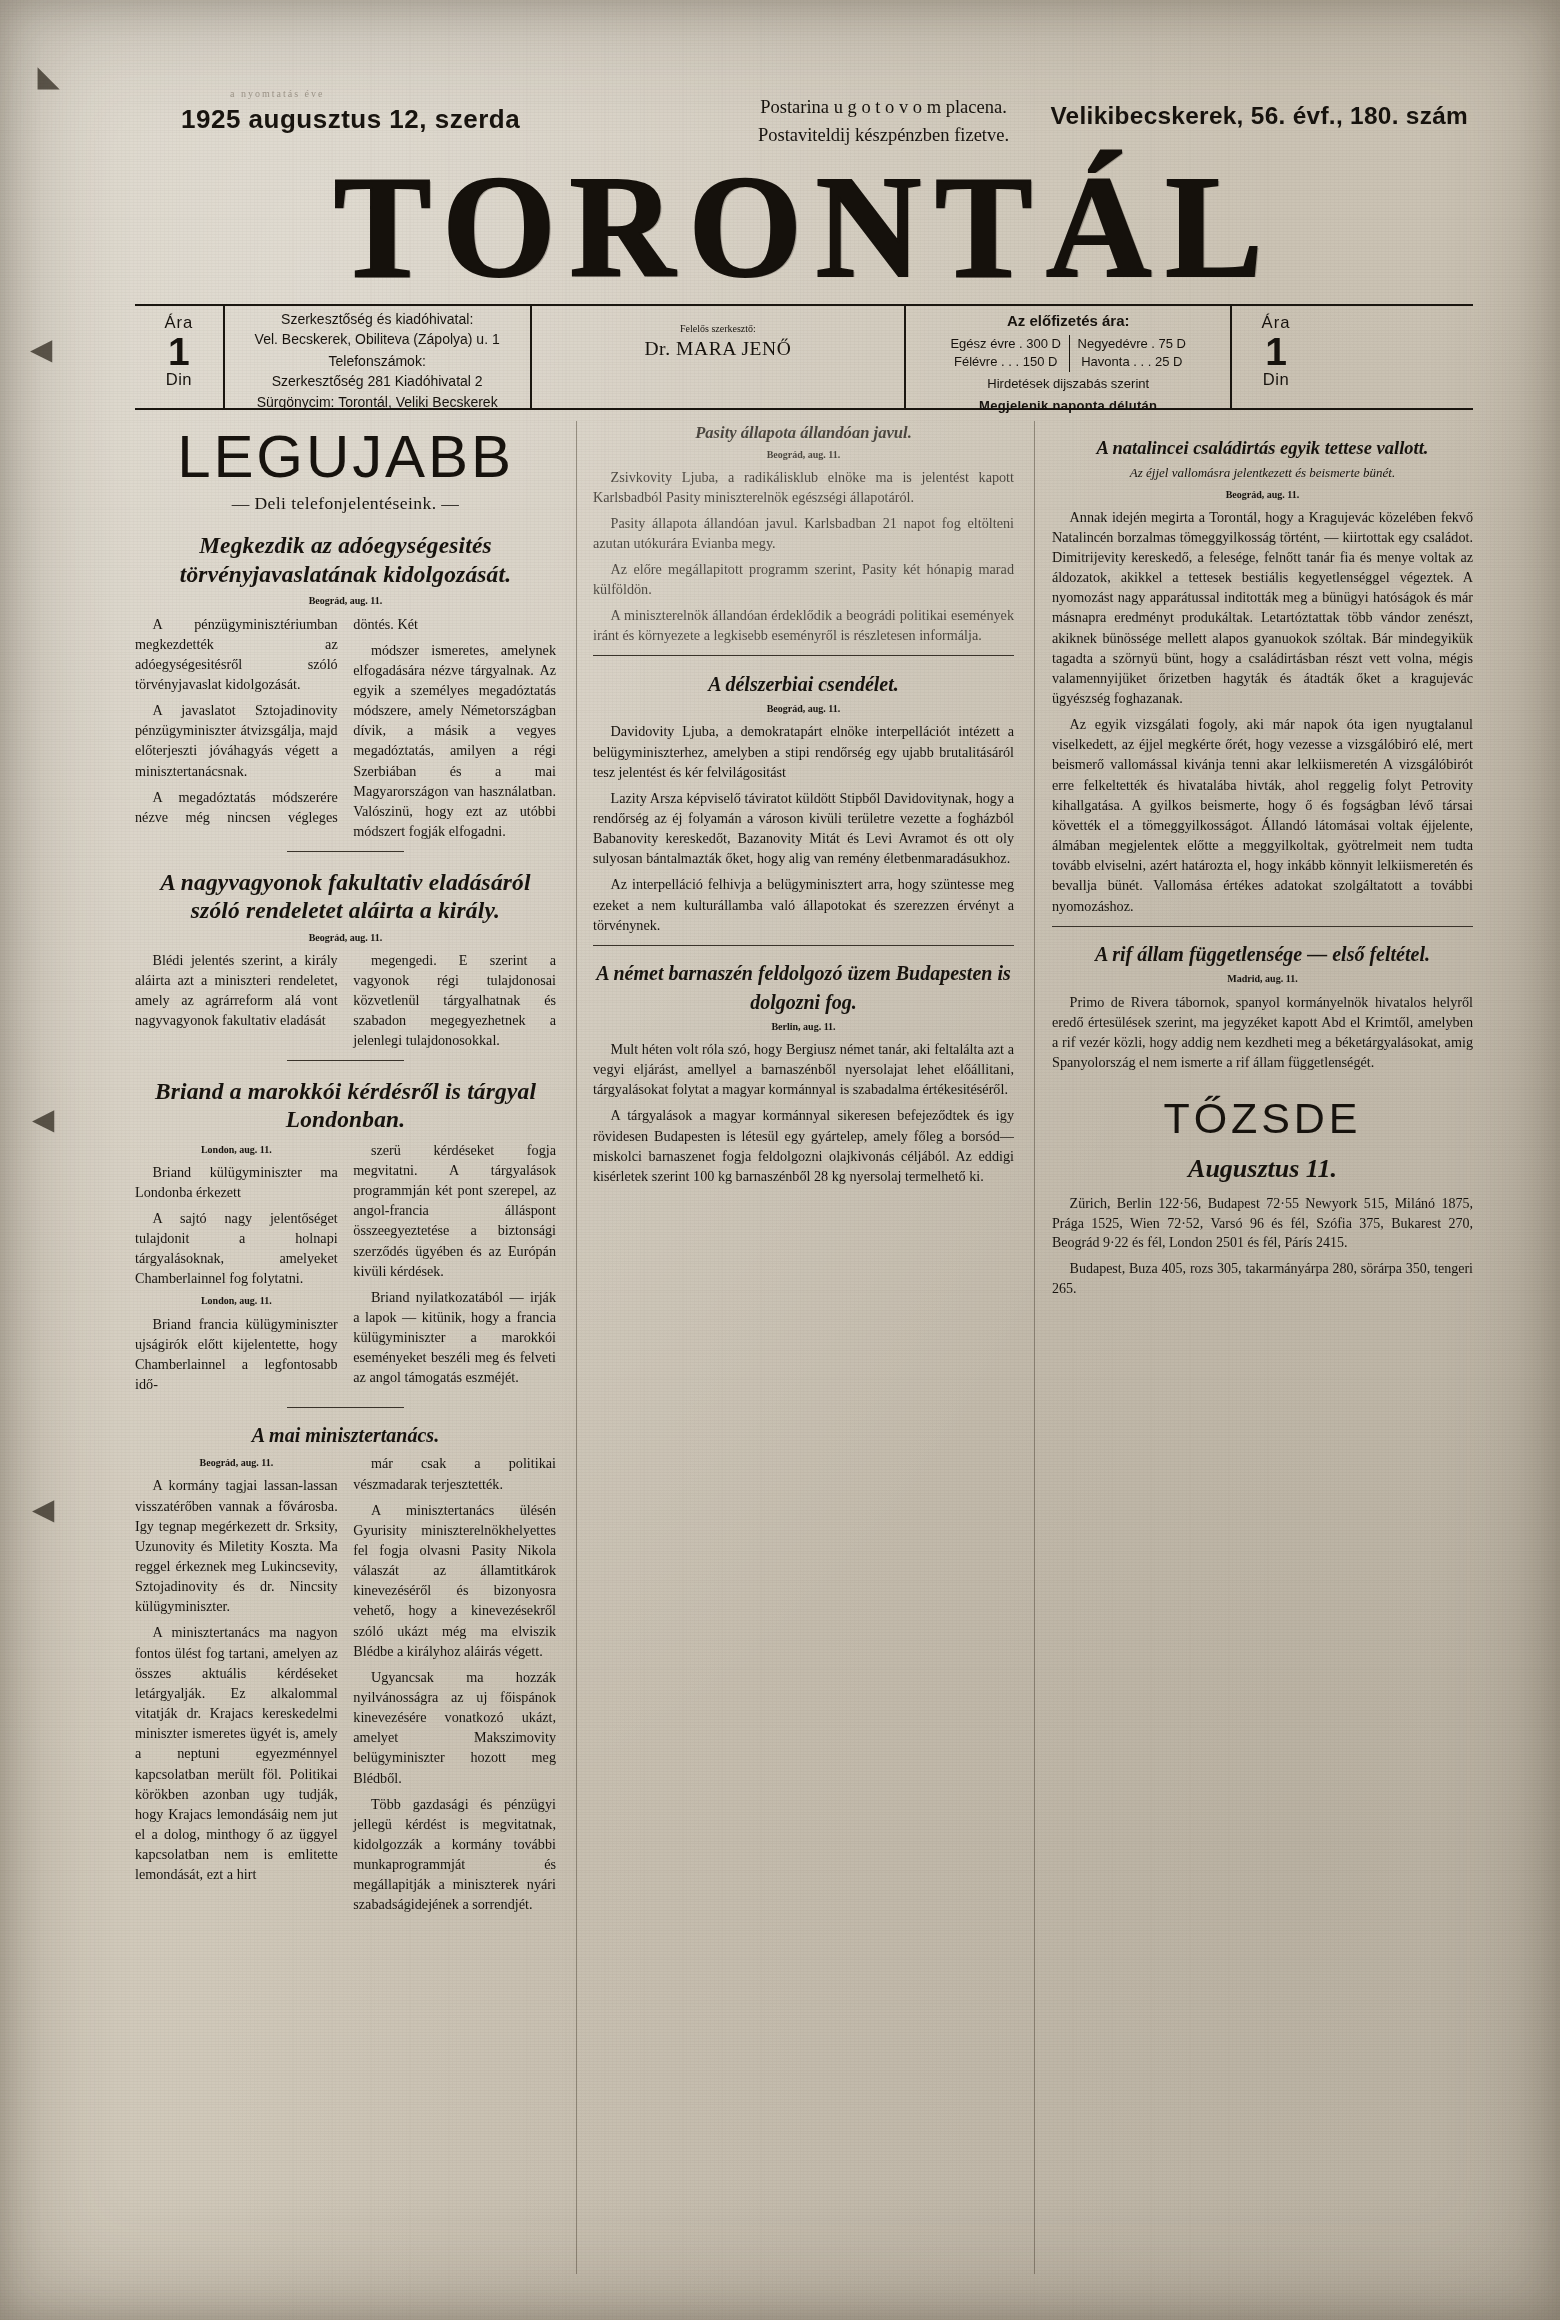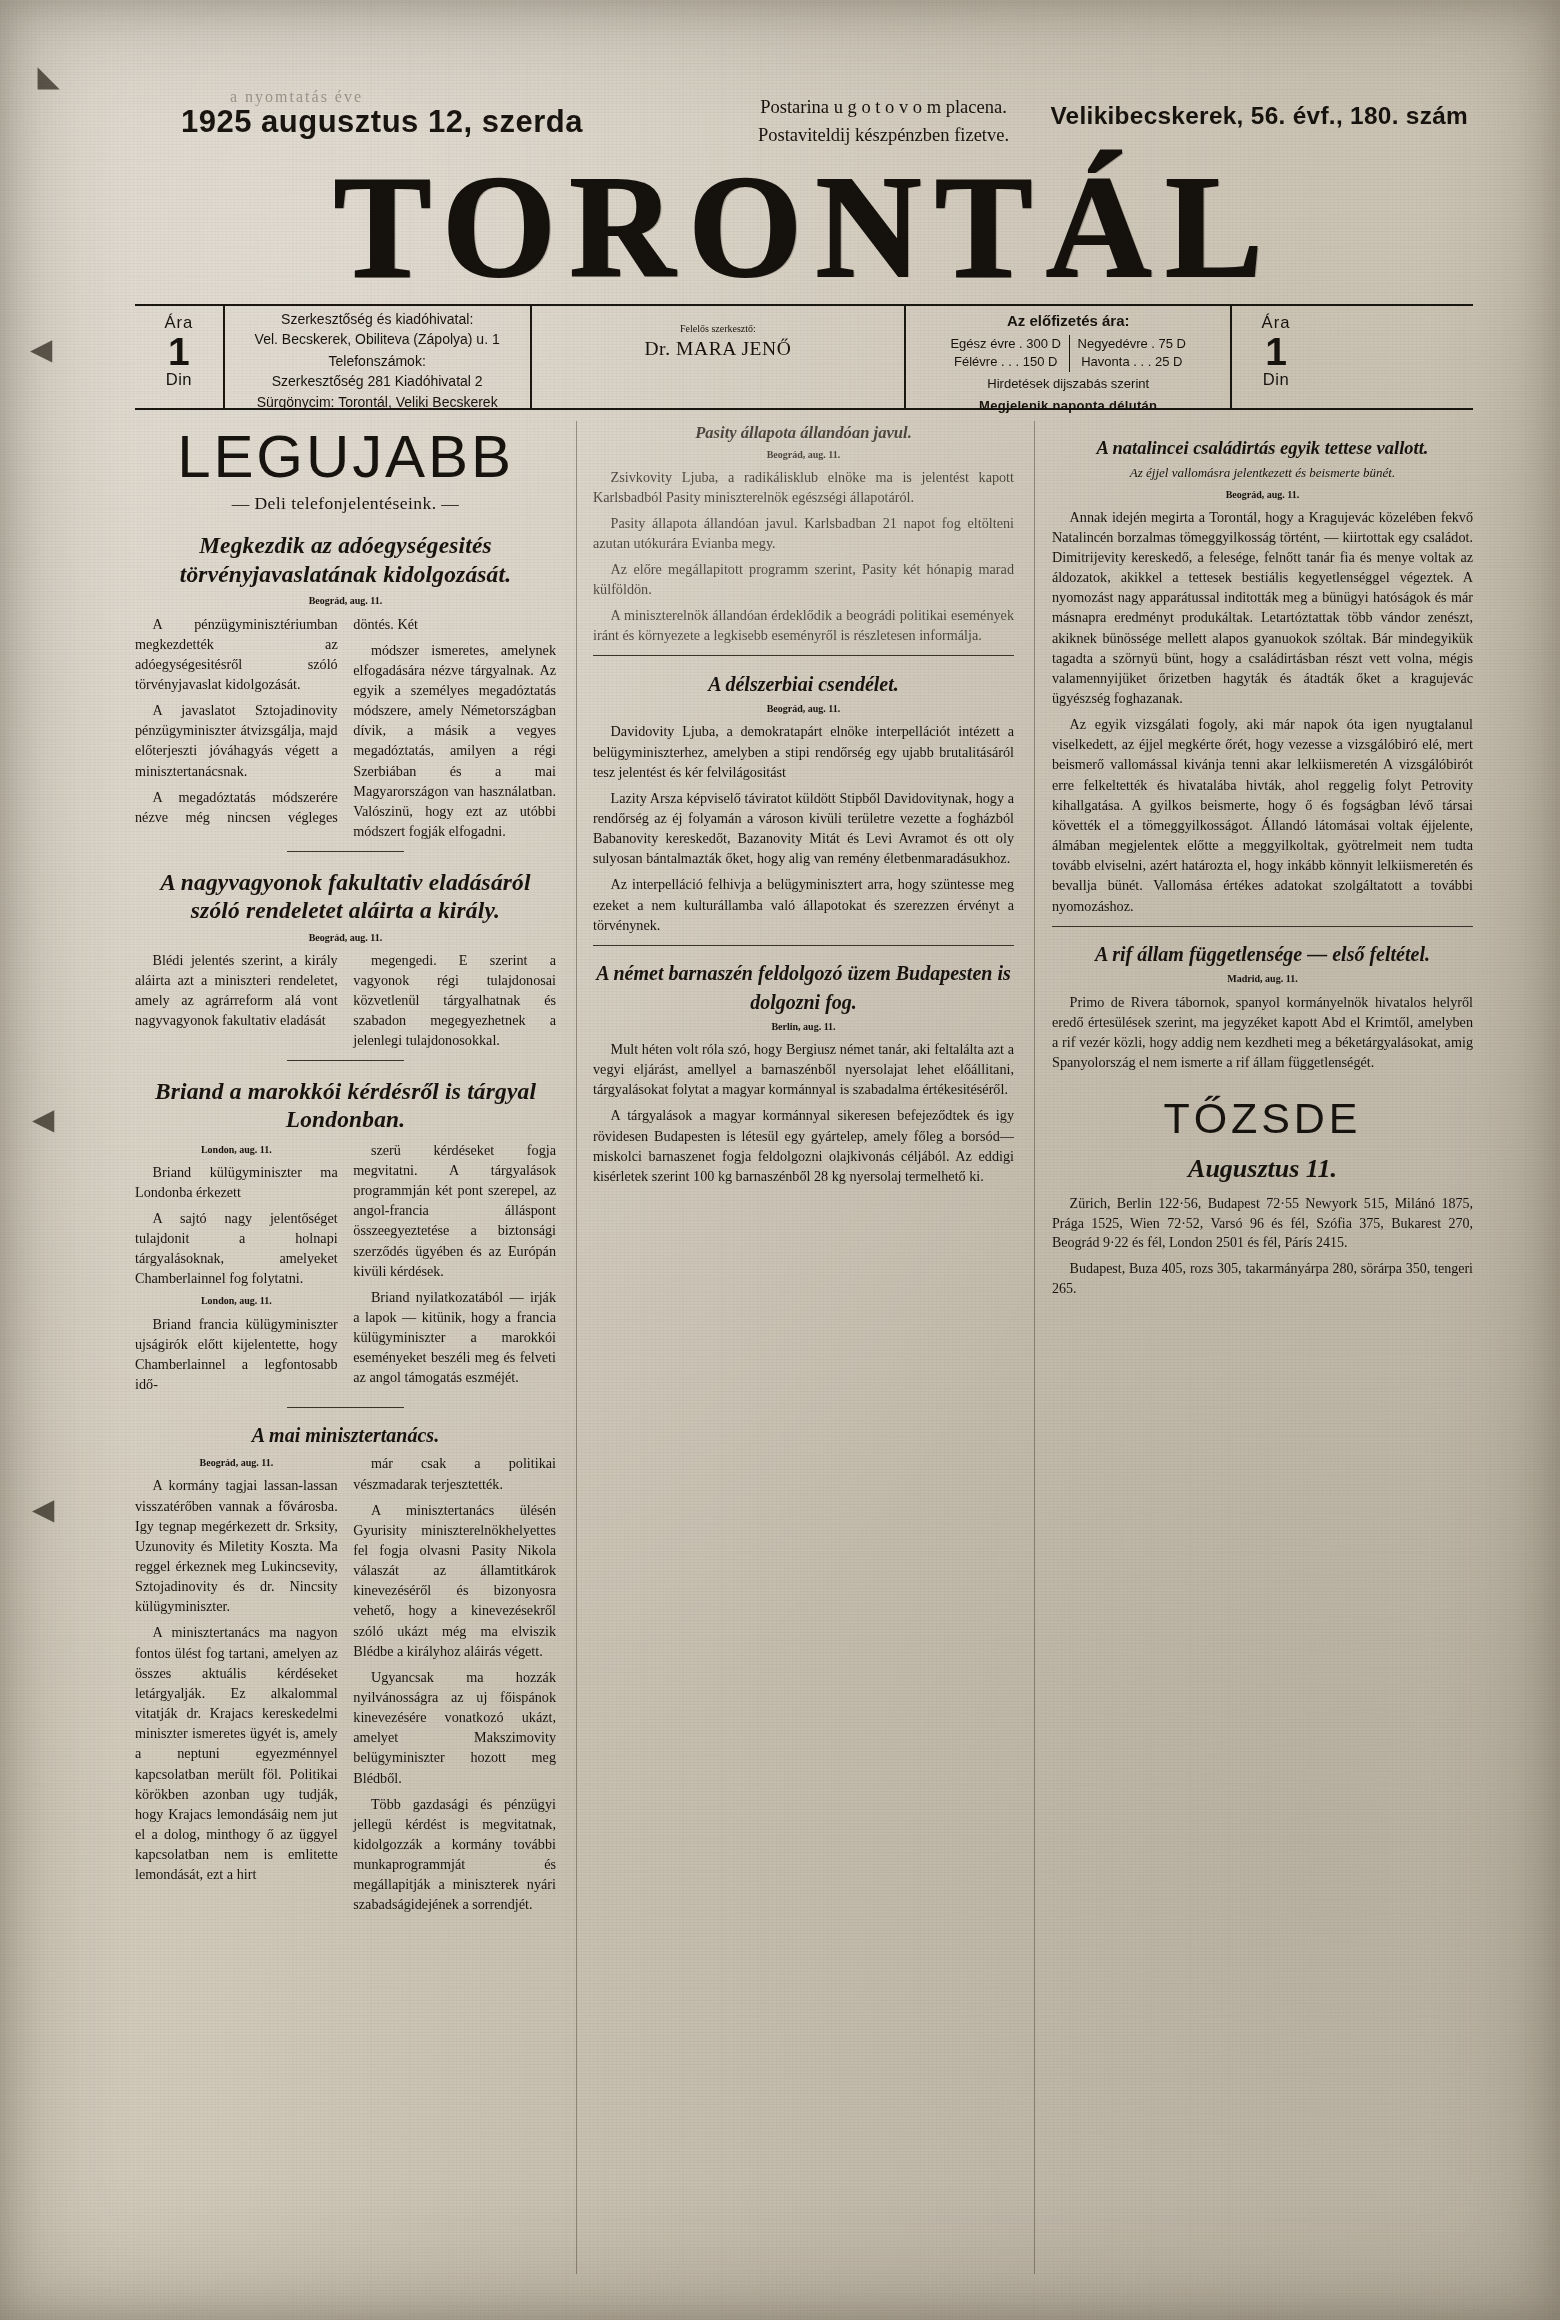--- a/index.html
+++ b/index.html
@@ -49,21 +49,21 @@
   
   .top-line {
     position: absolute;
     top: 51px; left: 54px; right: 19.5px;
     height: 55px;
   }
   .dateline {
     position: absolute;
     left: 68px; top: 13.7px;
     font-family: "Liberation Sans", sans-serif;
-    font-size: 31px;
+    font-size: 26px;
     letter-spacing: 0.5px;
     font-weight: 600;
     color: #191510;
   }
   .postal {
     position: absolute;
     left: 585px; top: 3.9px;
     width: 371px;
     text-align: center;
     font-size: 18.5px;
@@ -75,21 +75,21 @@
     right: 19.5px; top: 11.7px;
     font-family: "Liberation Sans", sans-serif;
     font-size: 24.4px;
     font-weight: 700;
     letter-spacing: 0.3px;
     white-space: nowrap;
   }
   .tinytop {
     position: absolute;
     left: 117px; top: -2px;
-    font-size: 16px;
+    font-size: 10px;
     color: #6a6052;
     letter-spacing: 2px;
   }
 
   
   .masthead {
     position: absolute;
     top: 115px;
     left: 78px;
     width: 1336px;

